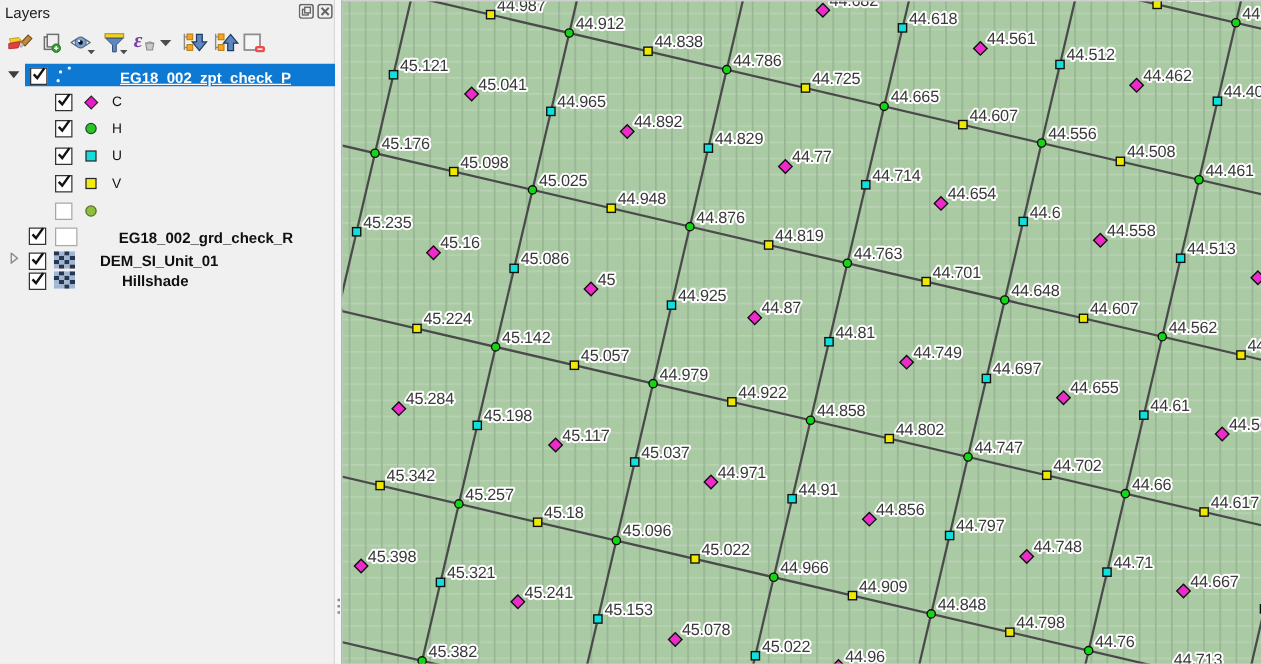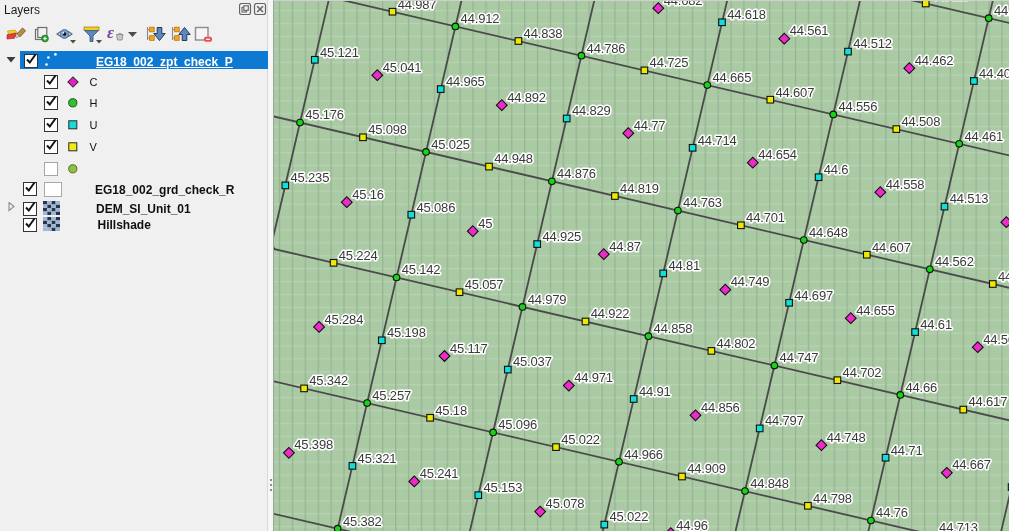--- a/index.html
+++ b/index.html
@@ -171,21 +171,21 @@
         <rect x="4.2" y="0" width="4.2" height="3.5"></rect>
         <rect x="12.6" y="0" width="4.4" height="3.5"></rect>
         <rect x="0" y="3.5" width="4.2" height="3.5"></rect>
         <rect x="8.4" y="3.5" width="4.2" height="3.5"></rect>
         <rect x="4.2" y="7" width="4.2" height="3.5"></rect>
         <rect x="12.6" y="7" width="4.4" height="3.5"></rect>
         <rect x="0" y="10.5" width="4.2" height="3.5"></rect>
         <rect x="8.4" y="10.5" width="4.2" height="3.5"></rect>
       </g>
   </svg>
-  <div class="row b" style="left:64px;top:201.7px">DEM_SI_Unit_01</div>
+  <div class="row b" style="left:48px;top:201.7px">DEM_SI_Unit_01</div>
 
   <div class="cb" style="left:22.7px;top:217.6px"></div>
   <svg class="abs" style="left:22.7px;top:215.6px" width="15" height="15">
       <path d="M3 7.5 L5.8 10.5 L11.5 2.5" fill="none" stroke="#141414" stroke-width="2"></path>
     </svg>
   <svg class="abs" style="left:42.8px;top:217.3px" width="17" height="14">
     <rect width="17" height="14" fill="#f0f0f0"></rect>
     <g fill="#26364e">
         <rect x="4.2" y="0" width="4.2" height="3.5"></rect>
         <rect x="12.6" y="0" width="4.4" height="3.5"></rect>

